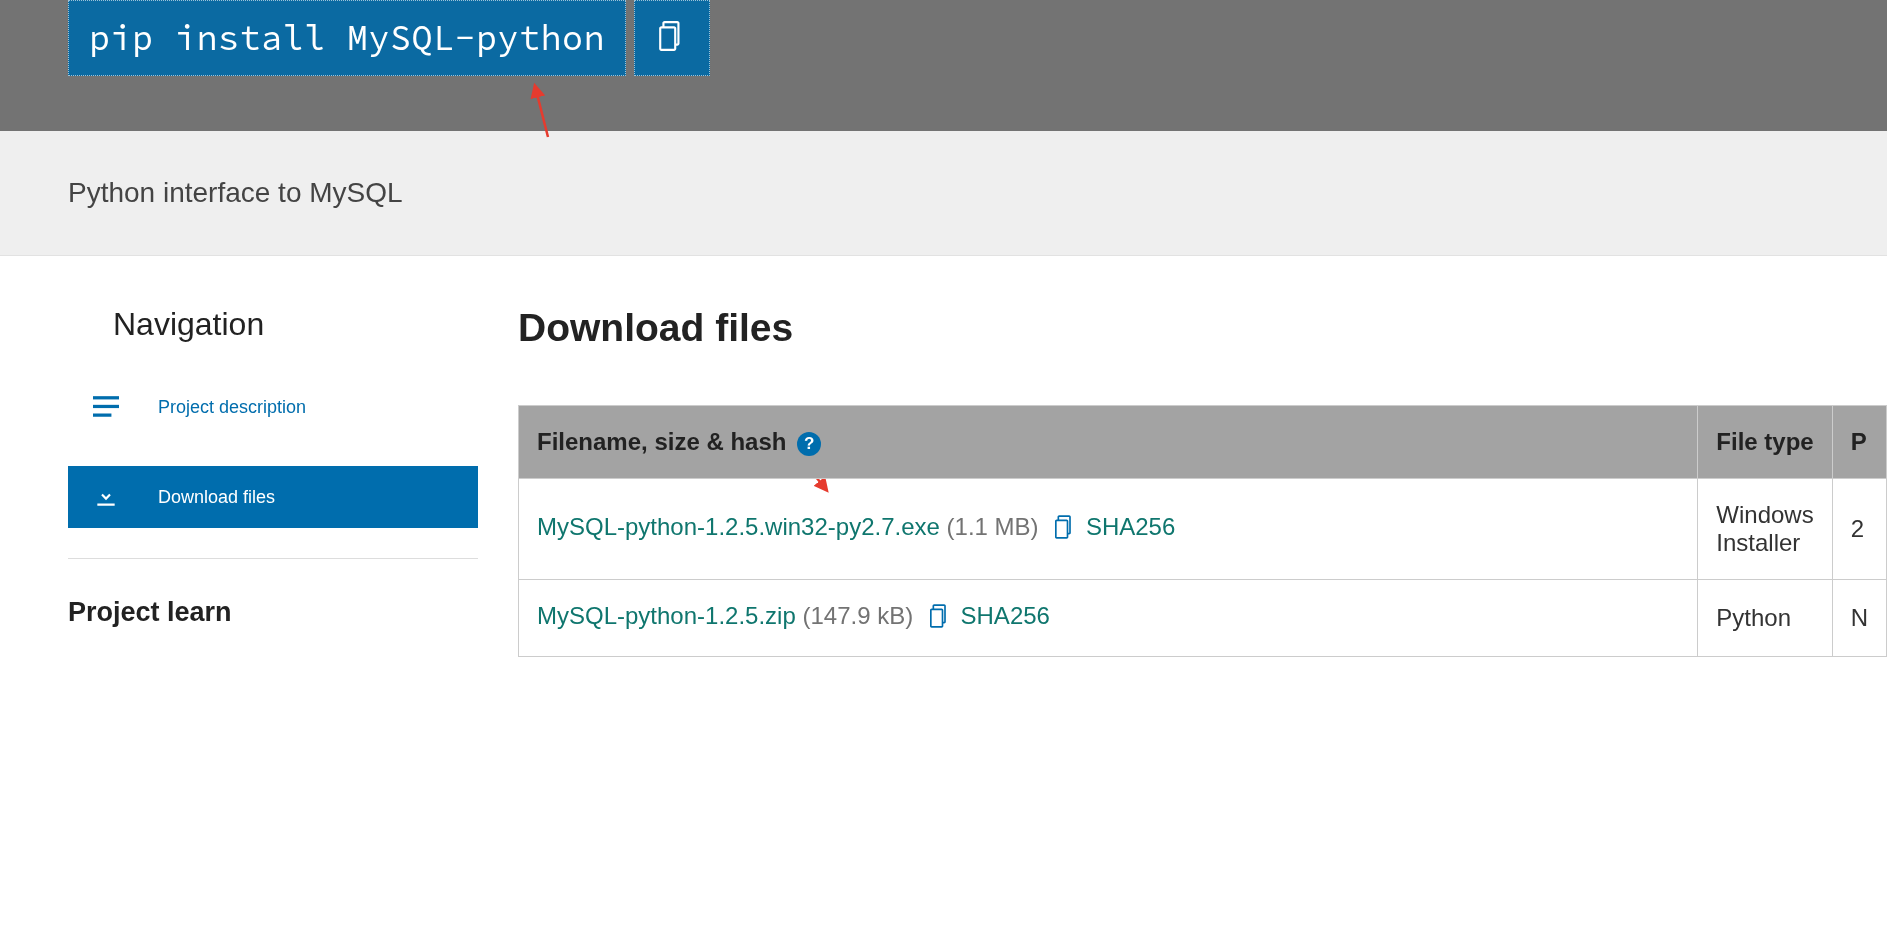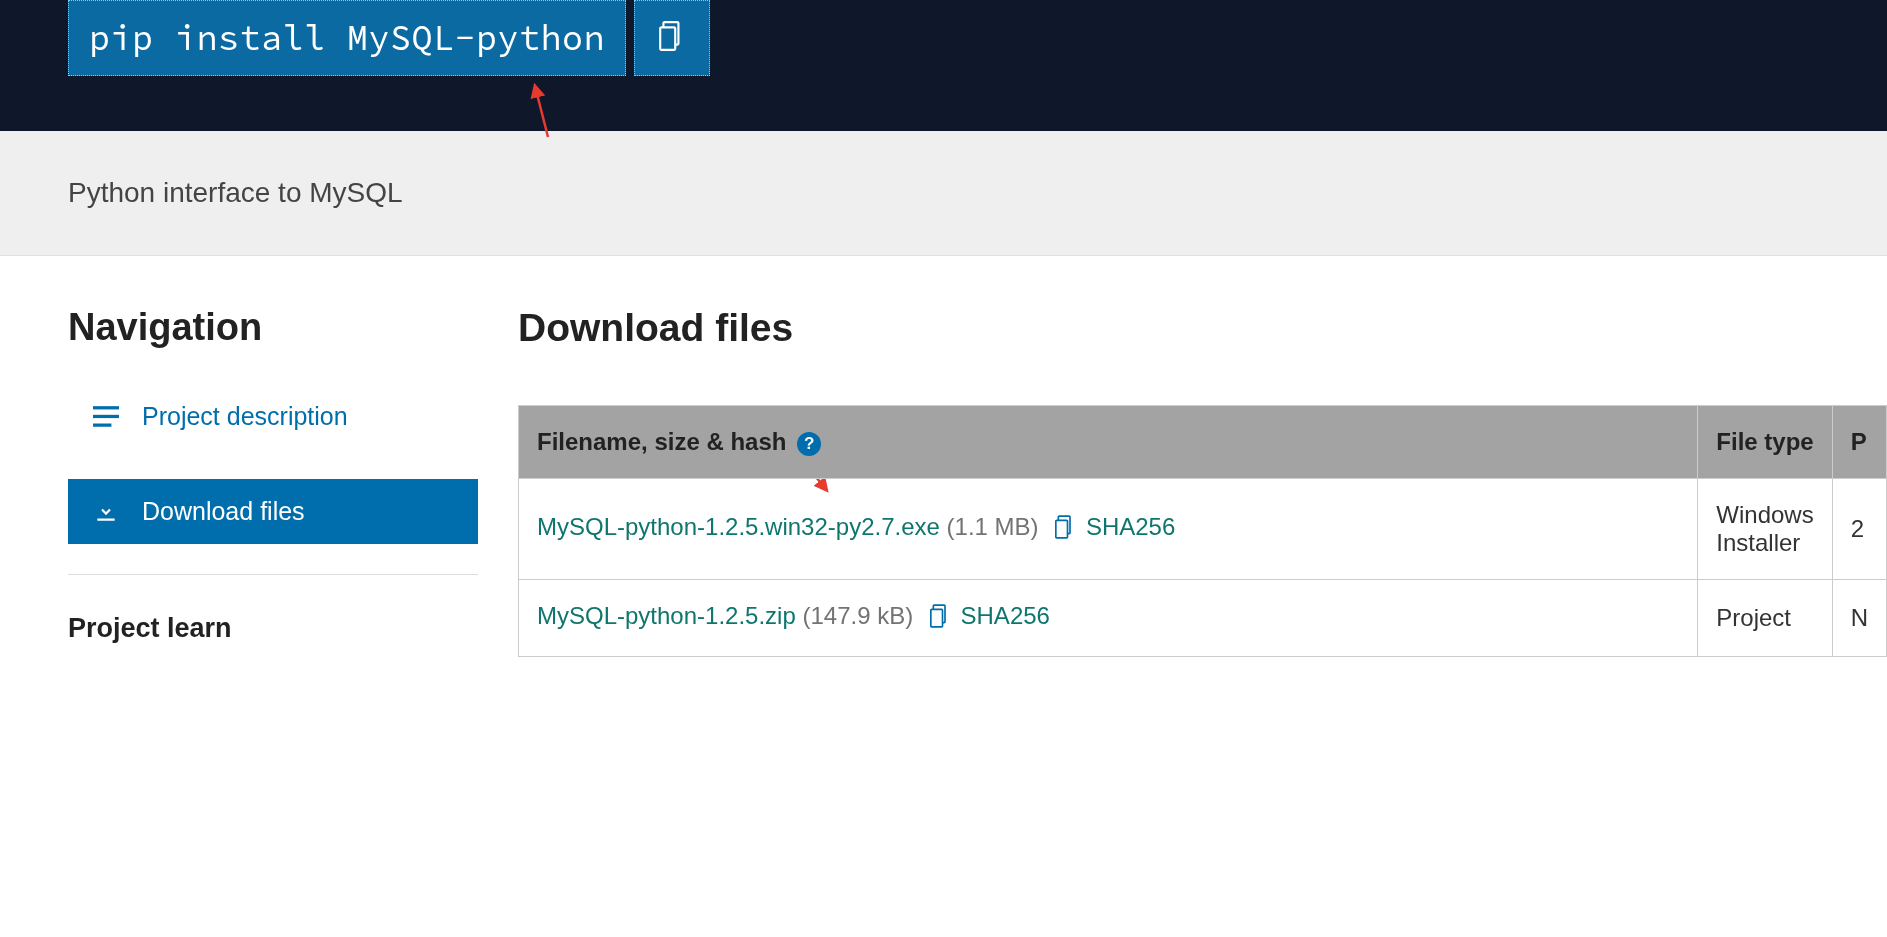--- a/index.html
+++ b/index.html
@@ -6,21 +6,21 @@
   body {
     font-family: -apple-system, BlinkMacSystemFont, "Segoe UI", Helvetica, Arial, sans-serif;
     background: #ffffff;
     color: #333;
     width: 1887px;
     overflow-x: hidden;
   }
 
   
   .header-band {
-    background: #0f172a;
+    background: #737373;
     padding: 0 0 55px 68px;
     position: relative;
   }
   .pip-row {
     display: flex;
     align-items: stretch;
     gap: 8px;
   }
   .pip-command {
     border: 1px dotted rgba(255,255,255,0.6);
@@ -64,31 +64,32 @@
   
   .main {
     display: flex;
     padding: 50px 0 0 68px;
     gap: 40px;
   }
 
   
   .sidebar { width: 410px; flex: 0 0 410px; }
   .sidebar h2 {
-    font-size: 38px;
-    font-weight: 700;
+    font-size: 32px;
+    font-weight: 400;
     color: #222;
     margin-bottom: 35px;
+    margin-left: 45px;
   }
   .nav-item {
     display: flex;
     align-items: center;
-    gap: 22px;
+    gap: 38px;
     padding: 18px 0 18px 24px;
-    font-size: 25px;
+    font-size: 18px;
     color: #006dad;
     cursor: pointer;
     margin-bottom: 30px;
   }
   .nav-item.active {
     background: #006dad;
     color: #ffffff;
   }
   .nav-item .ico { width: 28px; display:flex; justify-content:center; }
   .nav-item .ico svg { fill: currentColor; }
@@ -253,21 +254,21 @@
             <td>
               <a class="file-link">MySQL-python-1.2.5.zip</a>
               <span class="size-txt">(147.9 kB)</span>
               <span class="sha-icon">
                 <svg viewBox="0 0 24 28">
                     <path d="M17 0H5C3.9 0 3 .9 3 2v3H2C.9 5 0 5.9 0 7v19c0 1.1.9 2 2 2h12c1.1 0 2-.9 2-2v-3h1c1.1 0 2-.9 2-2V2c0-1.1-.9-2-2-2zM14 26H2V7h12v19zm3-5h-1V7c0-1.1-.9-2-2-2H5V2h12v19z"></path>
                   </svg>
               </span>
               <a class="file-link">SHA256</a>
             </td>
-            <td>Project</td>
+            <td>Python</td>
             <td>N</td>
           </tr>
         </tbody>
       </table>
     </div>
   </section>
 
 </div>
 
 </body></html>

